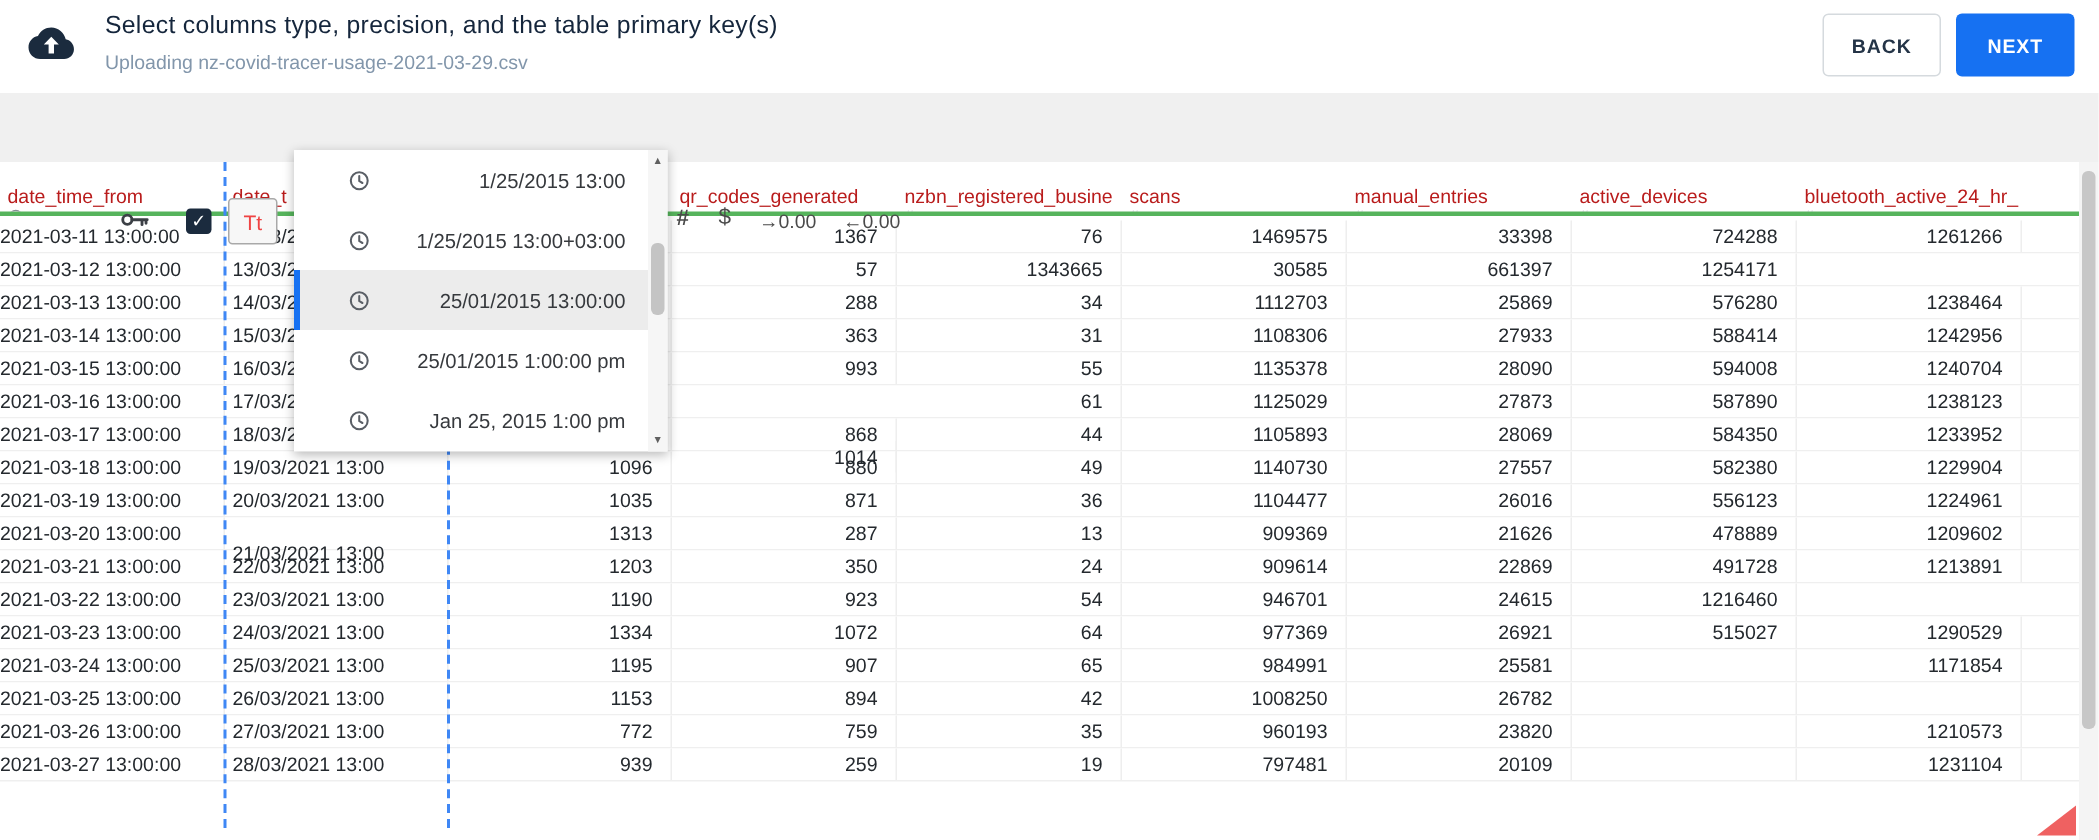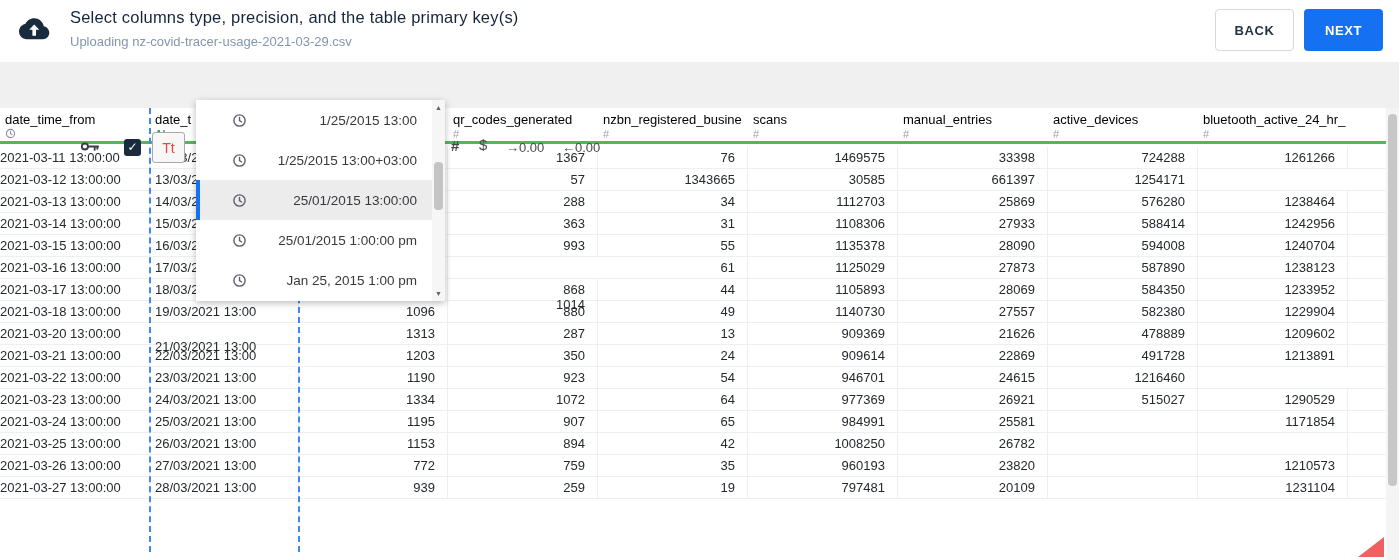--- a/index.html
+++ b/index.html
@@ -41,21 +41,21 @@
   .tb-num{position:absolute;left:451px;top:75px;font-size:15px;font-weight:600;color:#4a4a4a;cursor:pointer;}
   .tb-cur{position:absolute;left:479px;top:74px;font-size:15px;color:#4a4a4a;cursor:pointer;}
   .tb-dec1{position:absolute;left:506px;top:78px;font-size:13px;color:#4a4a4a;cursor:pointer;white-space:nowrap;}
   .tb-dec2{position:absolute;left:562px;top:78px;font-size:13px;color:#4a4a4a;cursor:pointer;white-space:nowrap;}
 
   
   .table-area{position:absolute;left:0;top:108px;width:1386px;height:452px;overflow:hidden;background:#fff;}
   .thead{position:absolute;left:0;top:0;width:1386px;height:36px;border-bottom:3px solid var(--green);
          display:flex;background:#fff;}
   .th{position:relative;height:100%;padding:4px 0 0 5px;overflow:hidden;}
-  .th-name{font-size:13px;color:#000000;white-space:nowrap;overflow:hidden;}
+  .th-name{font-size:13px;color:#b91c1c;white-space:nowrap;overflow:hidden;margin-top:11px;}
   .th-type{margin-top:1px;font-size:11px;color:#9aa2ab;height:13px;line-height:13px;}
   .th-type.abc{color:var(--abc);font-weight:700;font-size:10.5px;}
   .th.hfill{flex:1;}
   .tbody{position:absolute;left:0;top:39px;width:1386px;}
   .tr{display:flex;height:22px;border-bottom:1px solid #efefef;background:#fff;}
   .td{height:100%;font-size:13px;line-height:21px;color:#24292e;border-right:1px solid #eeeeee;
       white-space:nowrap;overflow:hidden;}
   .td.c0{}
   .td.c1{padding-left:5px;}
   .td.num{text-align:right;padding-right:12px;}
@@ -263,20 +263,32 @@
           <div class="td num" style="width: 149px;">1096</div>
           <div class="td num" style="width: 150px;">880</div>
           <div class="td num" style="width: 150px;">49</div>
           <div class="td num" style="width: 150px;">1140730</div>
           <div class="td num" style="width: 150px;">27557</div>
           <div class="td num" style="width: 150px;">582380</div>
           <div class="td num" style="width: 150px;">1229904</div>
           <div class="td fillc"></div>
         </div>
         <div class="tr">
+          <div class="td c0" style="width: 150px;">2021-03-19 13:00:00</div>
+          <div class="td c1" style="width: 149px;">20/03/2021 13:00</div>
+          <div class="td num" style="width: 149px;">1035</div>
+          <div class="td num" style="width: 150px;">871</div>
+          <div class="td num" style="width: 150px;">36</div>
+          <div class="td num" style="width: 150px;">1104477</div>
+          <div class="td num" style="width: 150px;">26016</div>
+          <div class="td num" style="width: 150px;">556123</div>
+          <div class="td num" style="width: 150px;">1224961</div>
+          <div class="td fillc"></div>
+        </div>
+        <div class="tr">
           <div class="td c0" style="width: 150px;">2021-03-20 13:00:00</div>
           <div class="td c1" style="width: 149px; margin-top: 13px;">21/03/2021 13:00</div>
           <div class="td num" style="width: 149px;">1313</div>
           <div class="td num" style="width: 150px;">287</div>
           <div class="td num" style="width: 150px;">13</div>
           <div class="td num" style="width: 150px;">909369</div>
           <div class="td num" style="width: 150px;">21626</div>
           <div class="td num" style="width: 150px;">478889</div>
           <div class="td num" style="width: 150px;">1209602</div>
           <div class="td fillc"></div>

